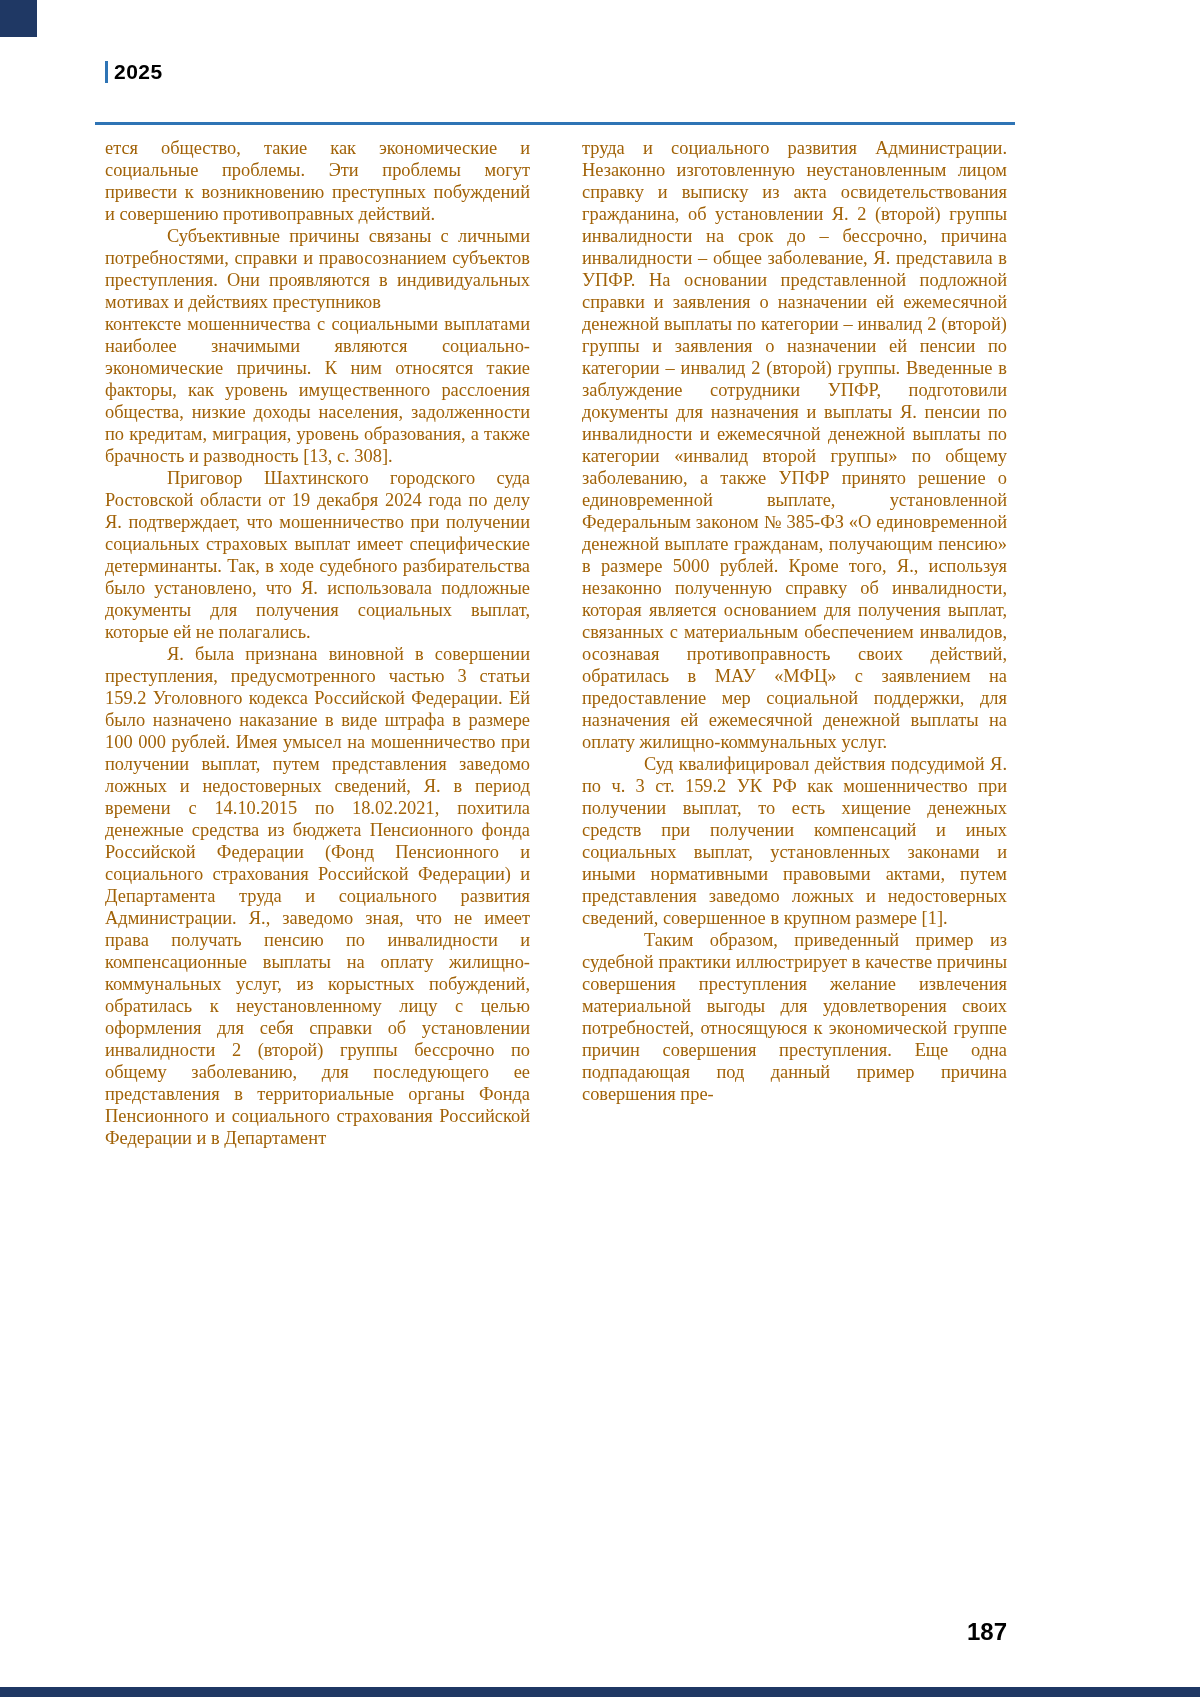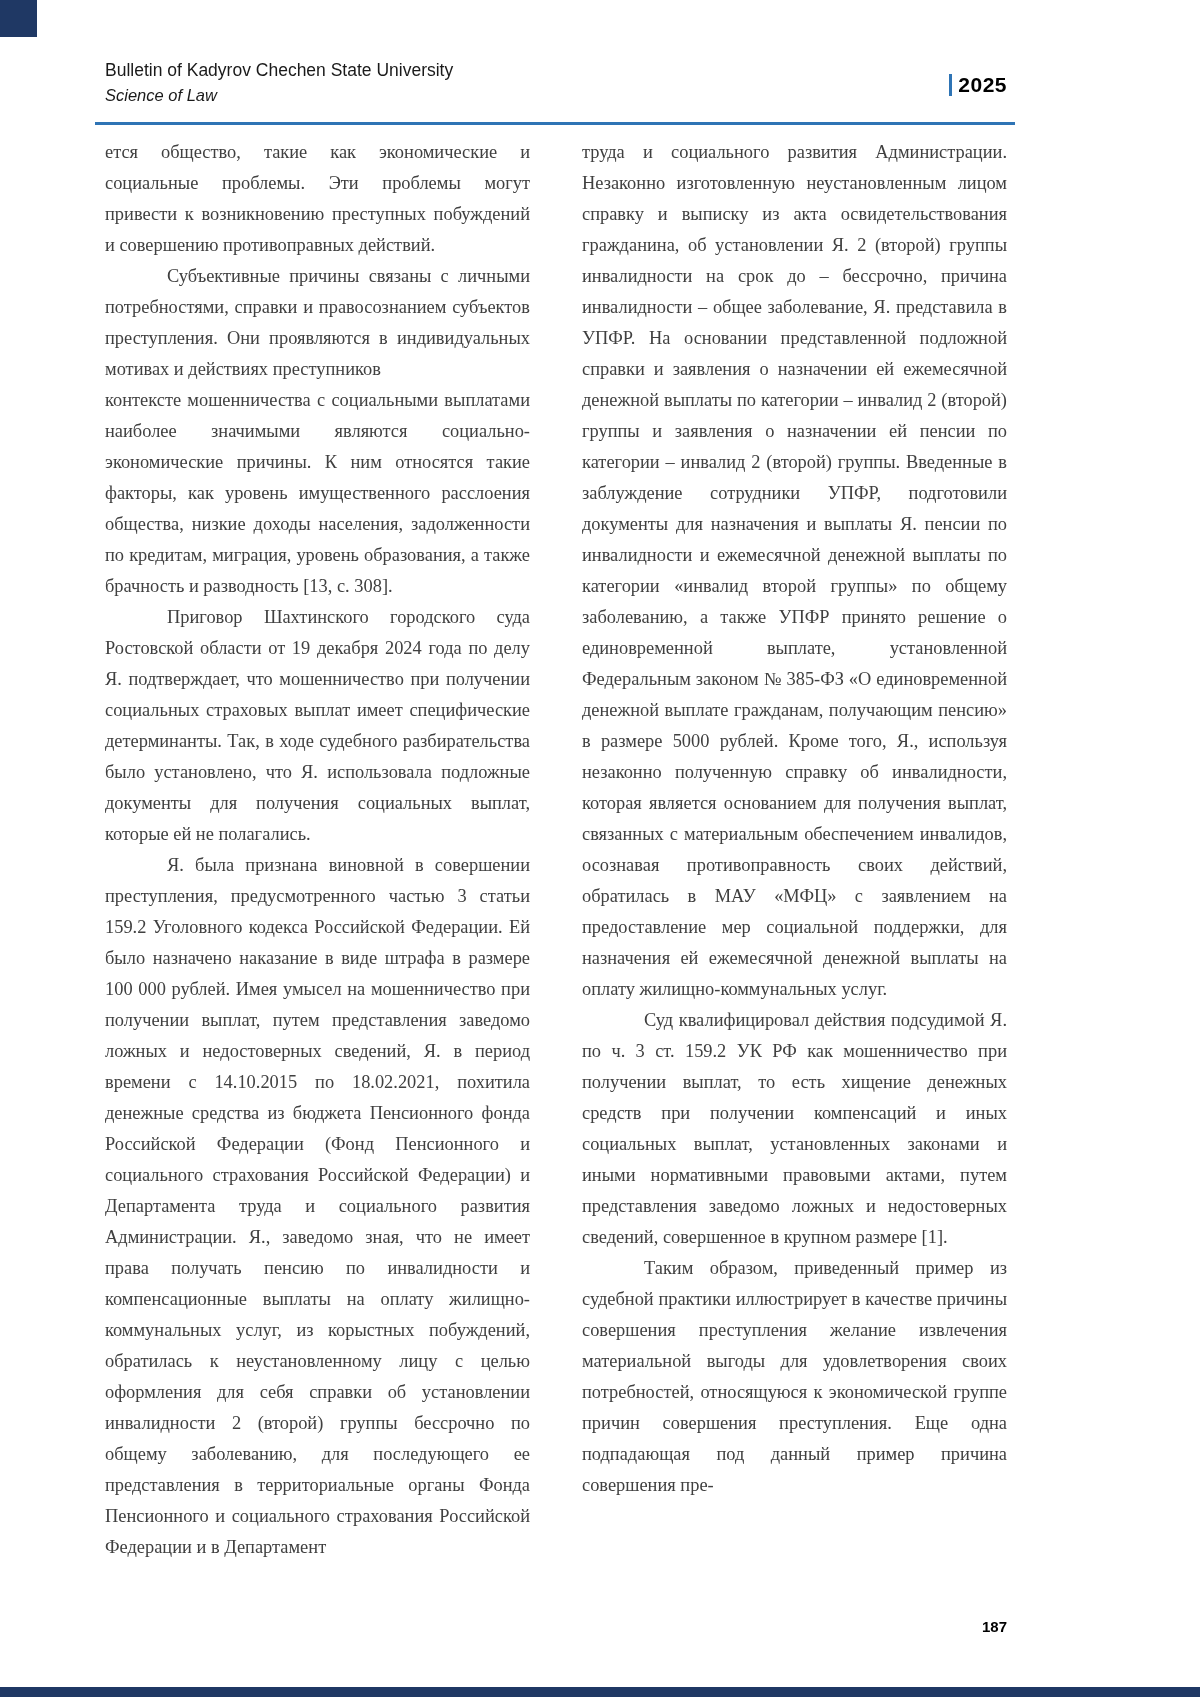--- a/index.html
+++ b/index.html
@@ -52,47 +52,43 @@
     width:920px; height:3px;
     background:#2e74b5;
   }
 
   .columns {
     position:absolute; left:105px; top:137px; width:902px;
     display:flex; gap:52px;
   }
   .col {
     width:425px;
-    font-size:18.4px; line-height:31px;
+    font-size:18.4px; line-height:22px;
     text-align:justify;
     hyphens:auto;
-    color:#404040;
+    color:#a16207;
   }
   .col p { margin:0; }
   .col p.ind { text-indent:62px; }
 
   .page-number {
     position:absolute; left:105px; top:1618px; width:902px;
     text-align:right;
     font-family:"Liberation Sans", sans-serif;
-    font-weight:bold; font-size:15px; color:#000;
+    font-weight:bold; font-size:24px; color:#000;
   }
 </style>
 </head>
 <body>
 
 <div class="page">
 
   <div class="corner-square"></div>
 
   <header class="header">
-    <div class="header-left">
-      <div class="journal-title">Bulletin of Kadyrov Chechen State University</div>
-      <div class="journal-subtitle">Science of Law</div>
-    </div>
     <div class="year-wrap">
       <span class="year-bar"></span>
       <span class="year">2025</span>
     </div>
   </header>
 
   <div class="header-rule"></div>
 
   <main class="columns">
     <section class="col">

